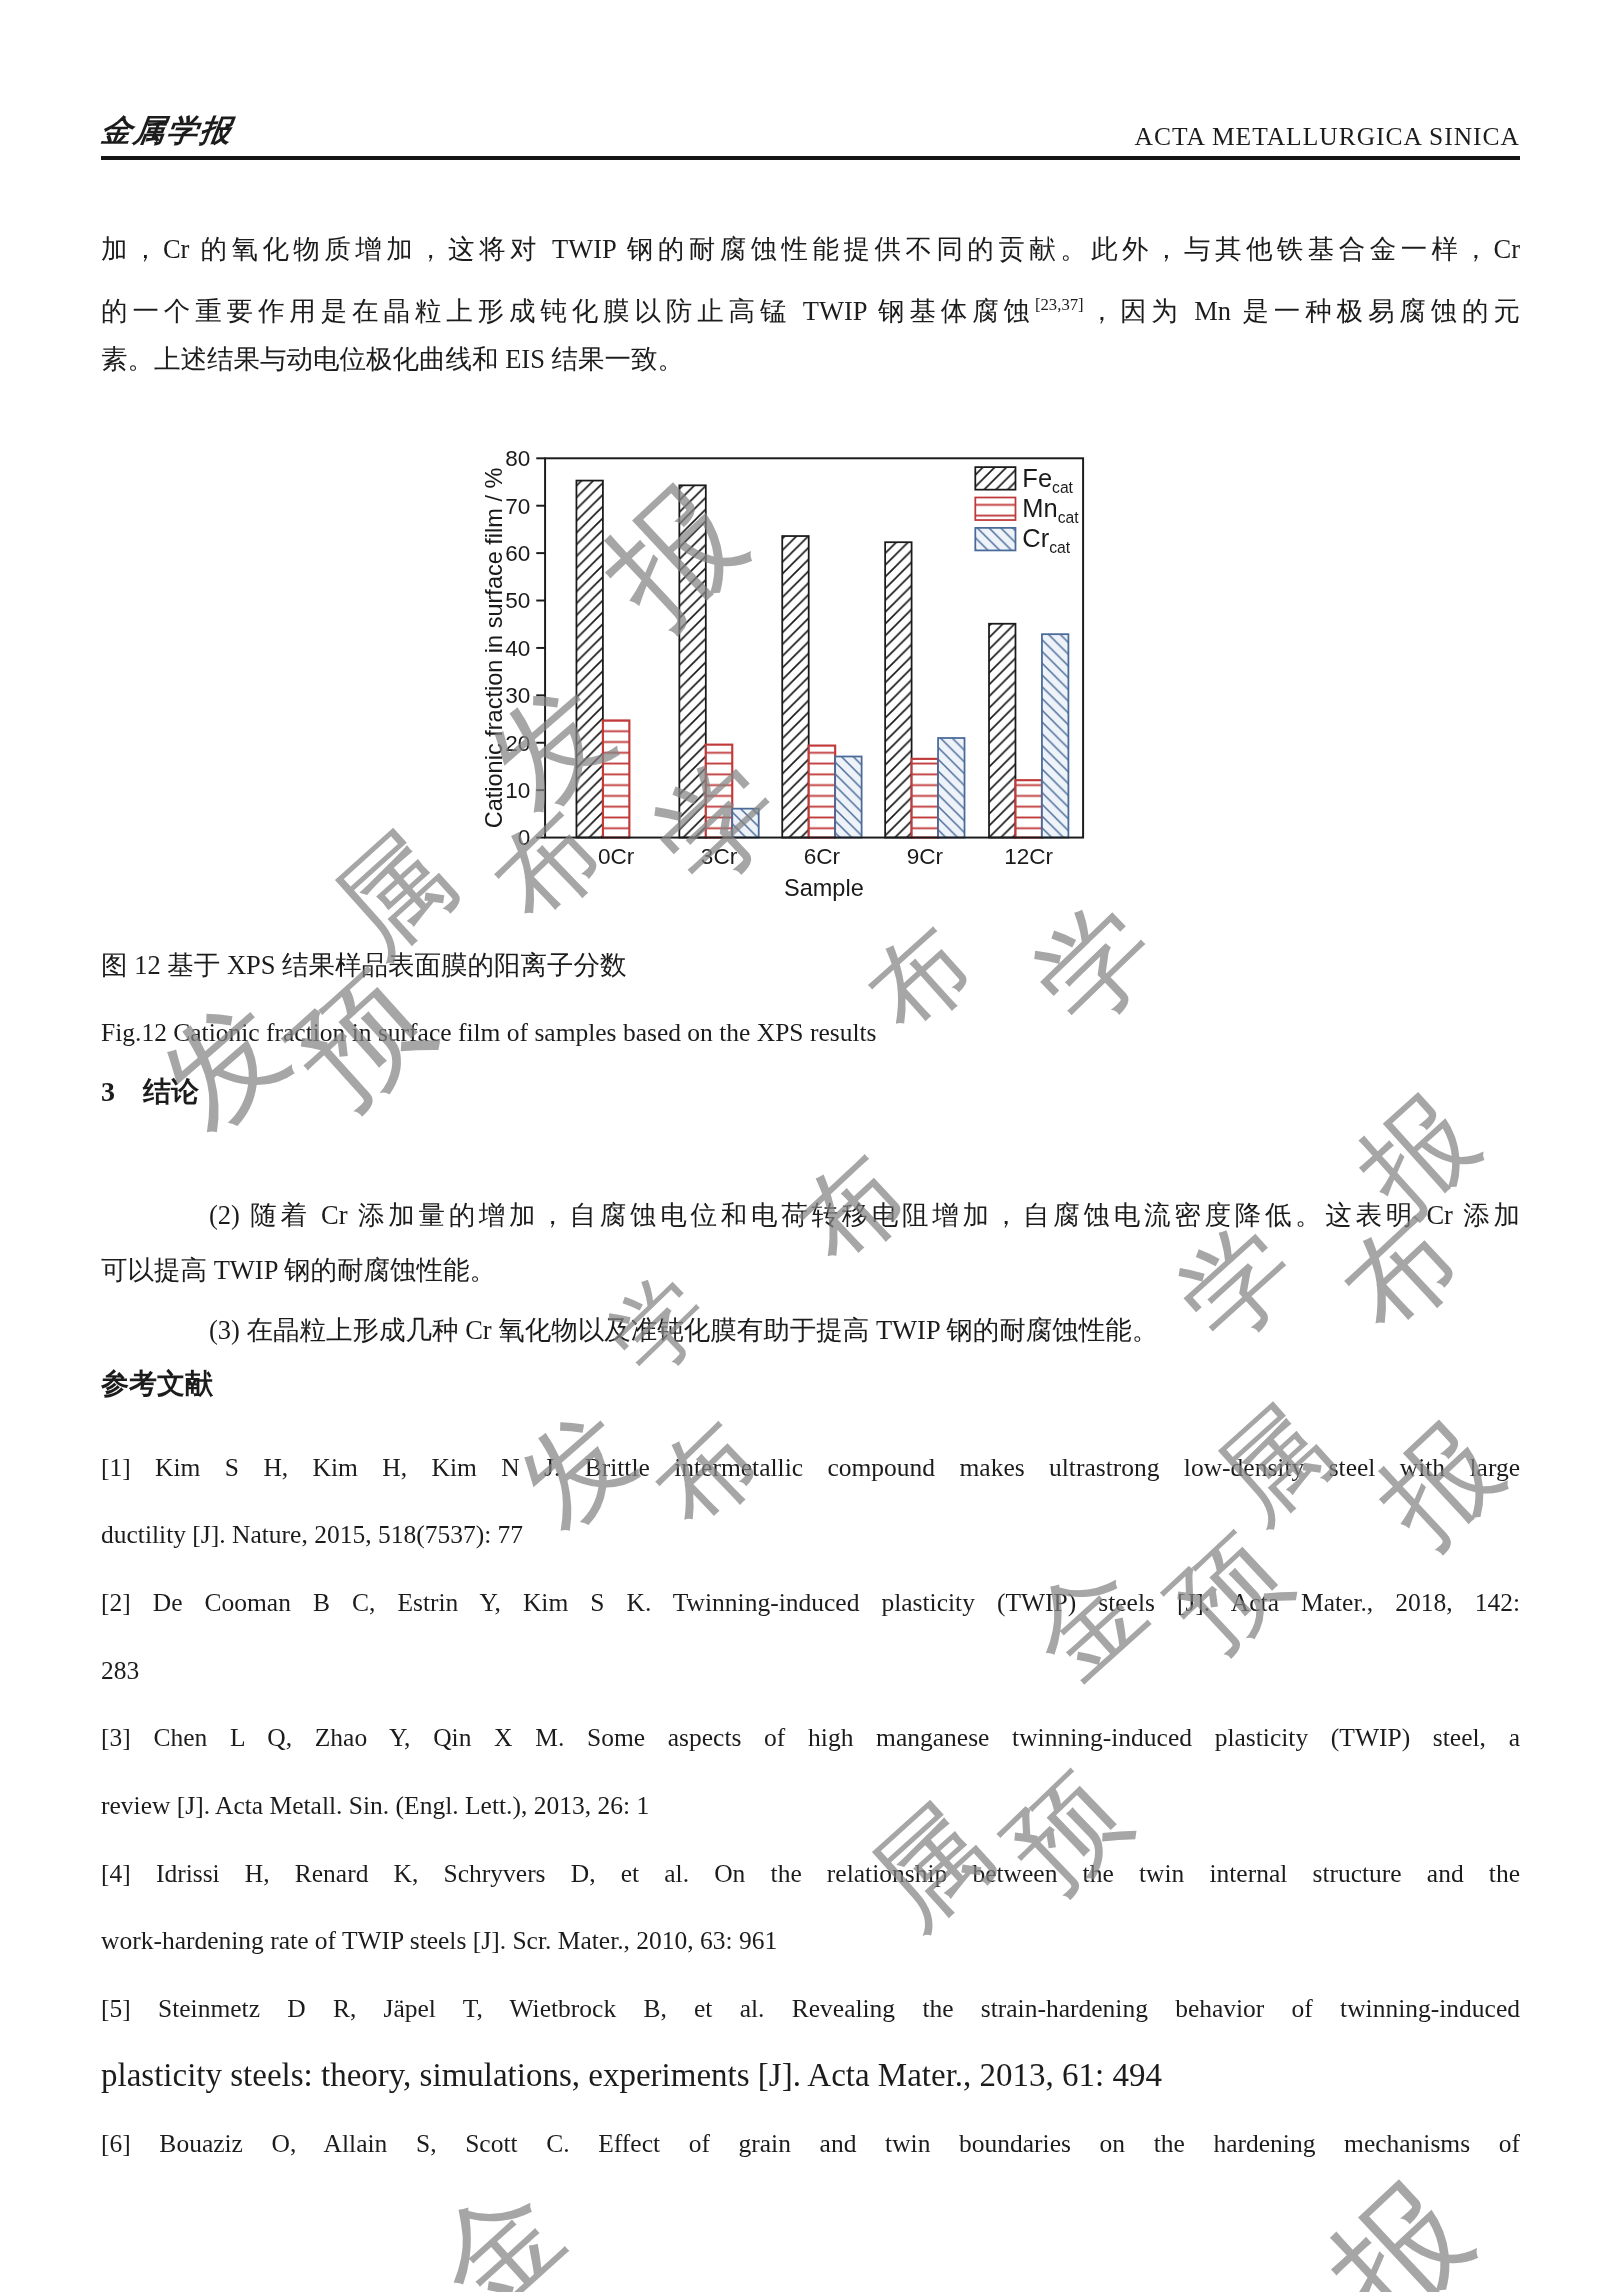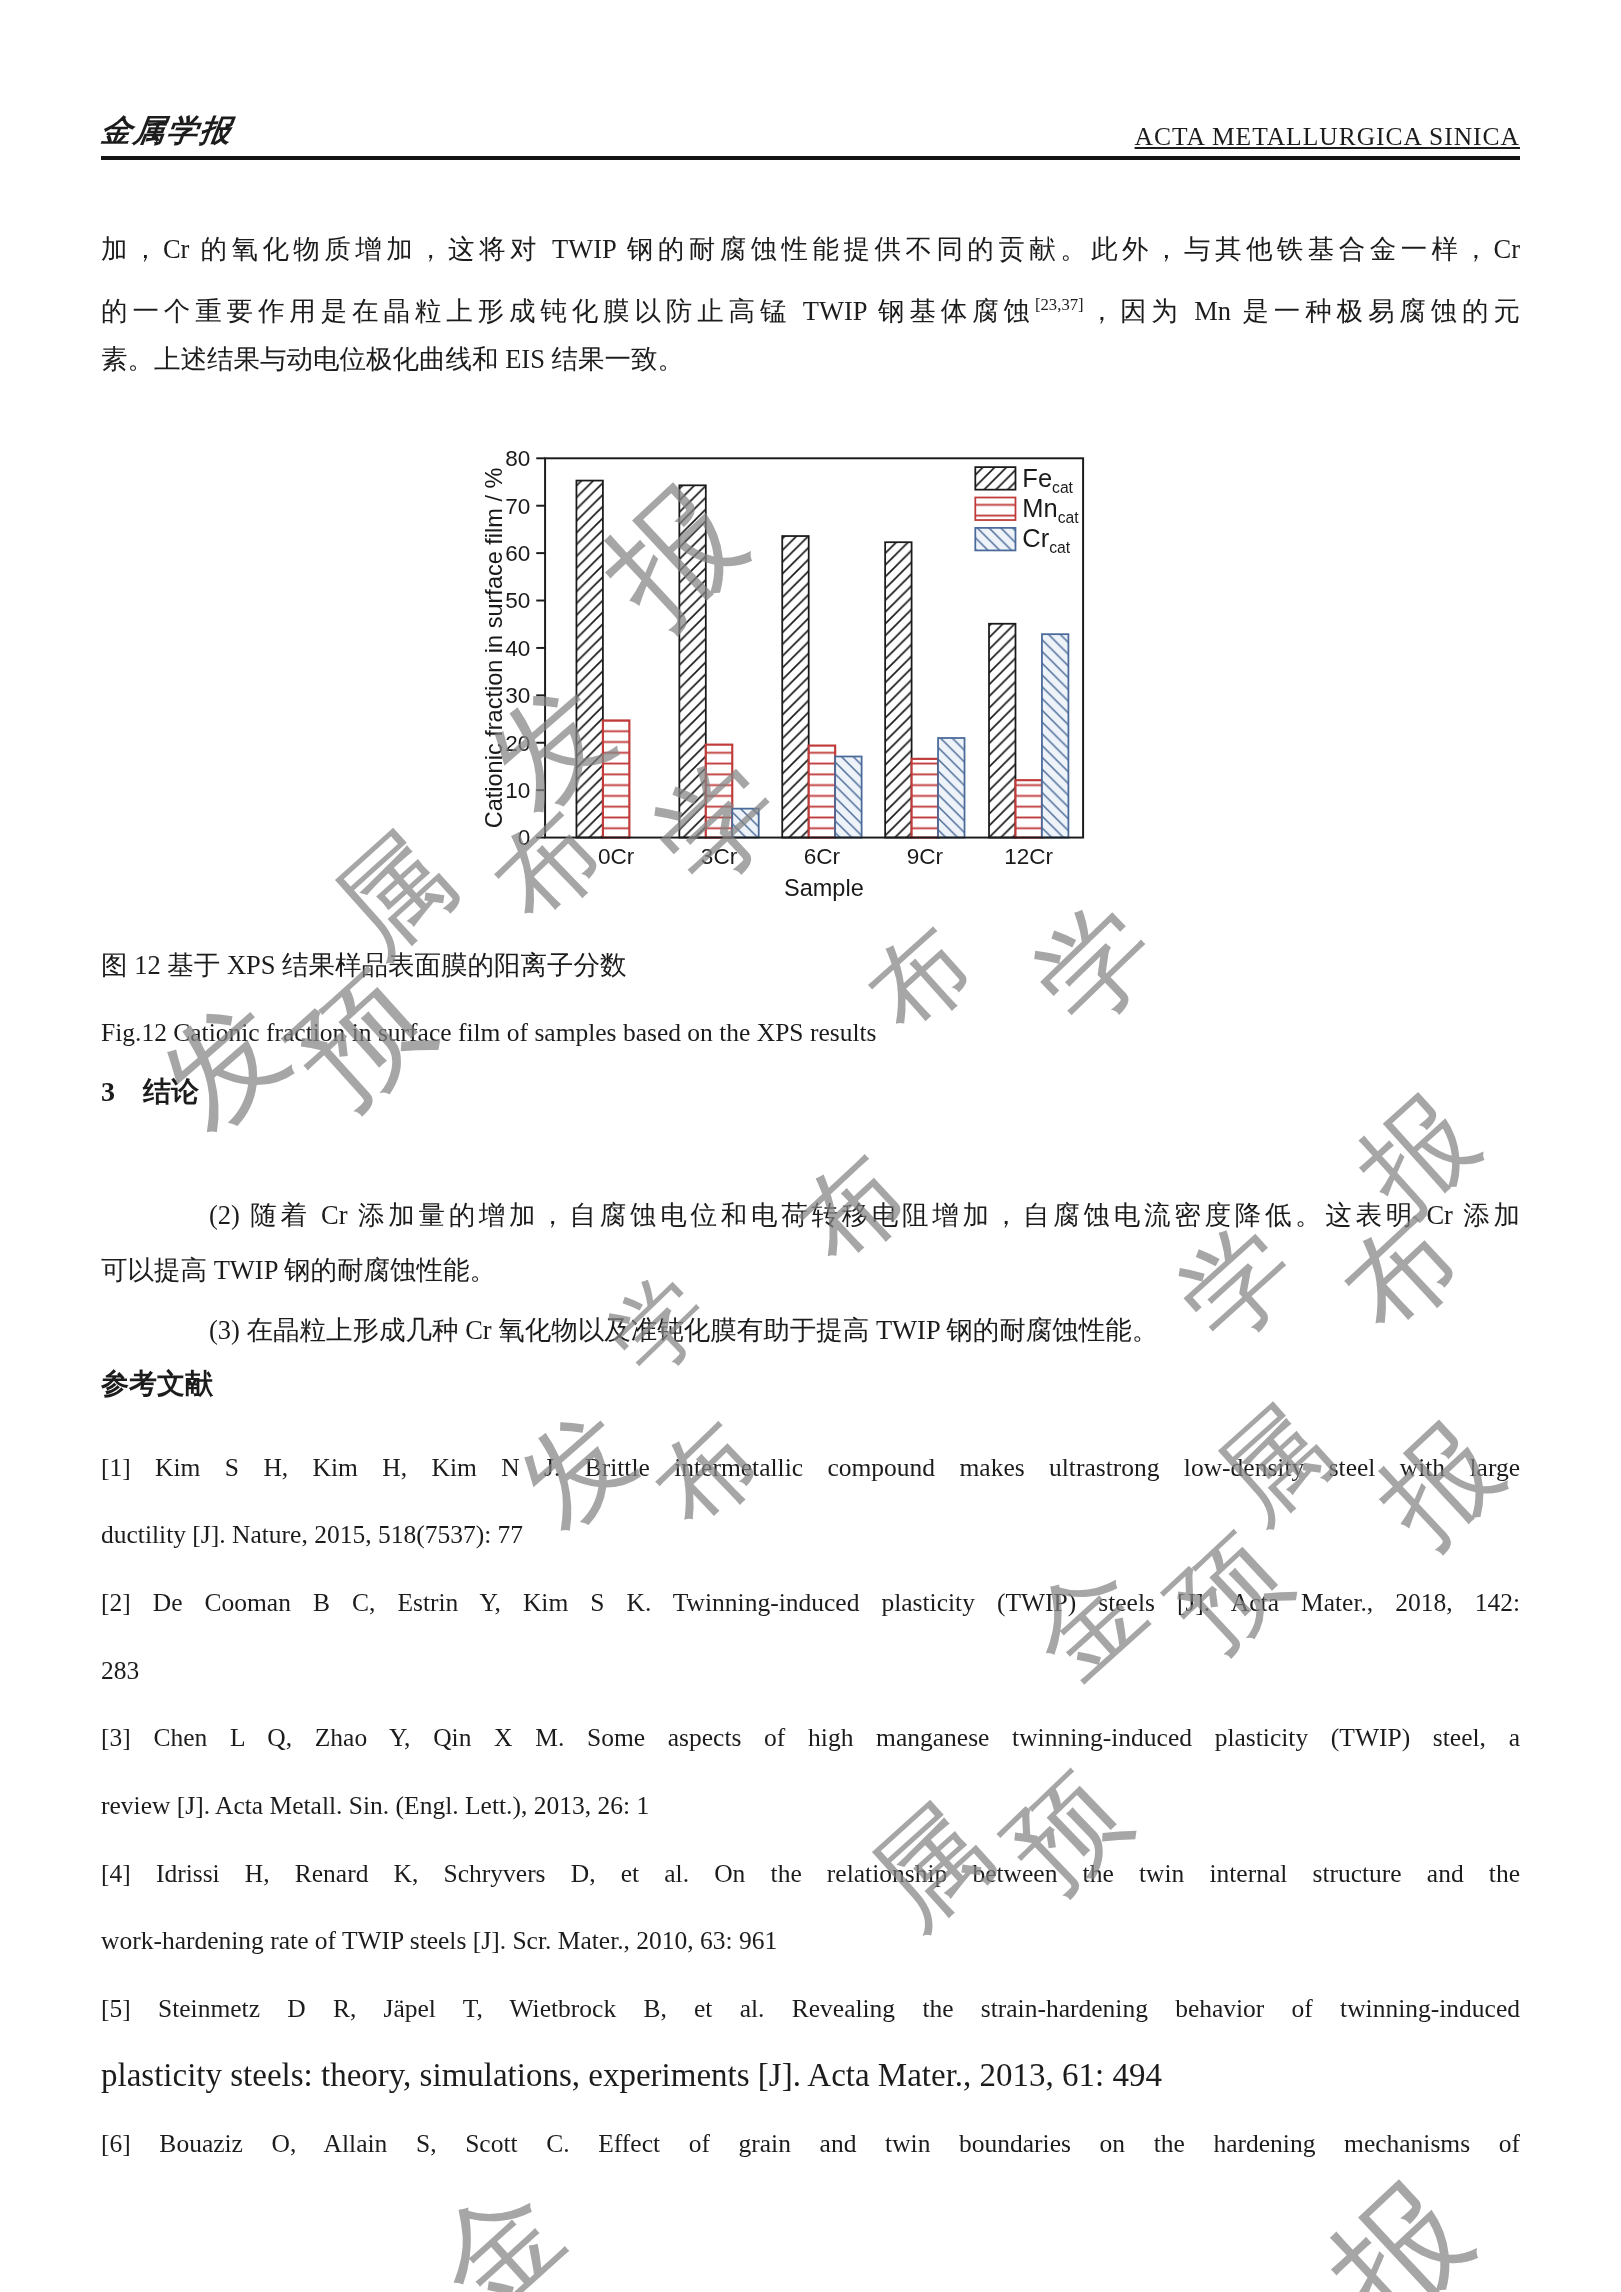--- a/index.html
+++ b/index.html
@@ -6,21 +6,21 @@
   .page{position:relative;width:1621px;height:2293px;background:#ffffff;overflow:hidden;margin:0 auto;
         font-family:"Liberation Serif","DejaVu Serif",serif;color:#1c1c1c;}
   .line{position:absolute;left:101px;width:1419px;font-size:26.5px;line-height:43px;z-index:2;}
   .just{text-align:justify;text-align-last:justify;}
   .center{text-align:left;}
   .indent{text-indent:108px;}
   .bold{font-weight:bold;font-size:28px;}
   sup{font-size:16.7px;}
   .logo{position:absolute;left:101px;top:110px;font-size:31px;font-weight:bold;font-style:italic;
         transform:skewX(-8deg);letter-spacing:2px;z-index:2;}
-  .journal{position:absolute;right:101px;top:122px;font-size:25.5px;letter-spacing:1px;z-index:2;text-decoration:underline;}
+  .journal{position:absolute;right:101px;top:122px;font-size:25.5px;letter-spacing:1px;z-index:2;}
   .rule{position:absolute;left:101px;top:156px;width:1419px;height:3.9px;background:#141414;z-index:2;}
   .chart{position:absolute;left:485px;top:424px;width:667px;height:490px;z-index:1;}
   .chart svg{display:block;}
   .wm-layer{position:absolute;left:0;top:0;width:100%;height:100%;pointer-events:none;z-index:5;}
   .wm{position:absolute;color:#858585;opacity:0.72;font-family:"DejaVu Serif","Liberation Serif",serif;
       font-weight:500;white-space:nowrap;}
 </style>
 </head>
 <body>
 

